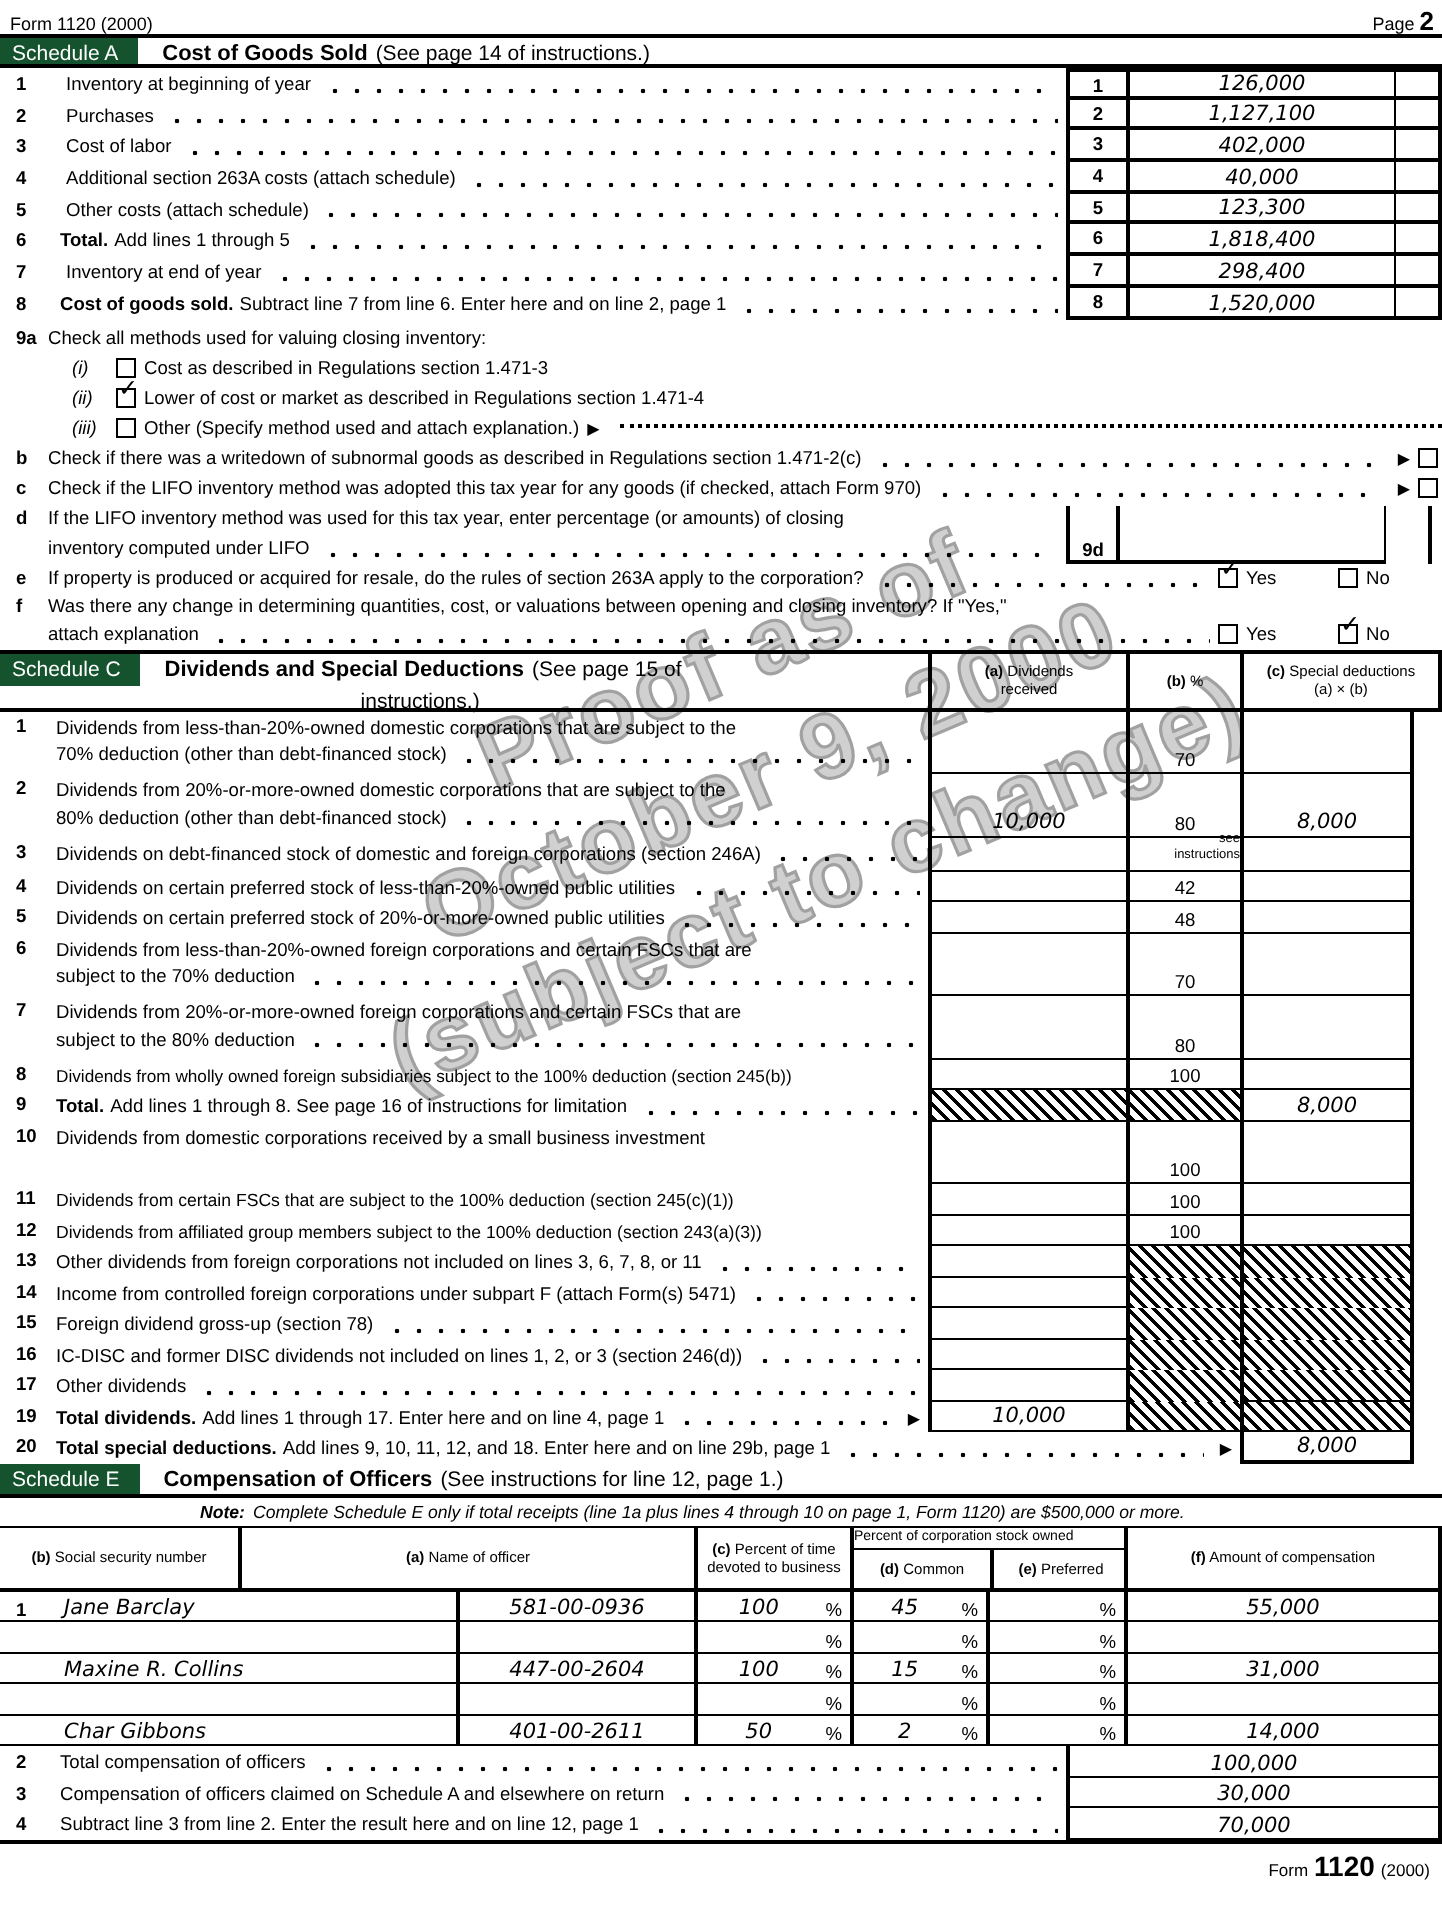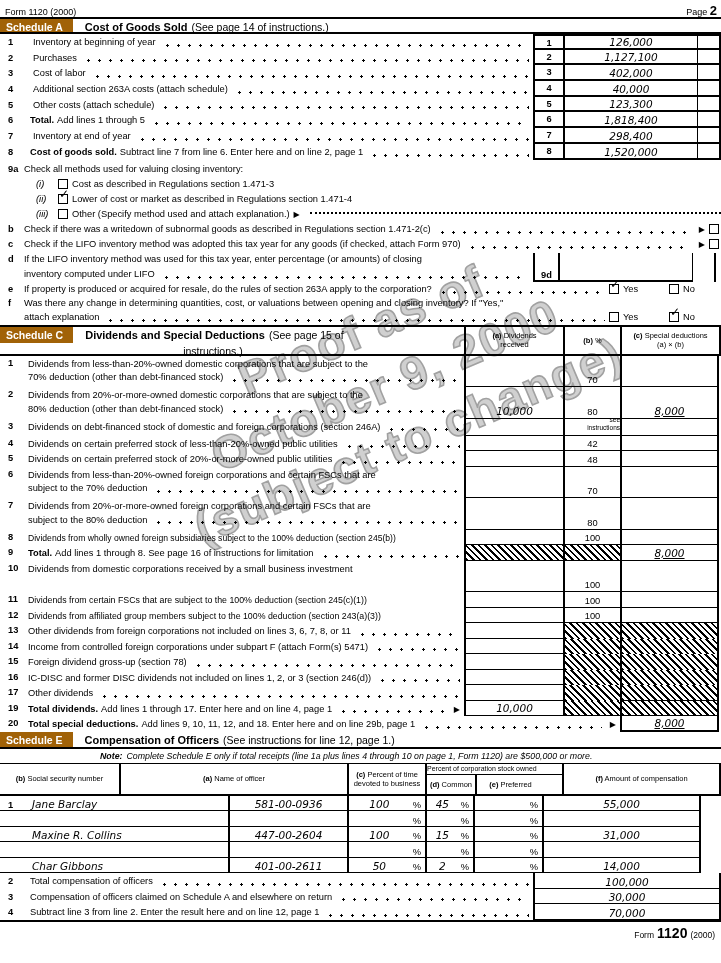--- a/index.html
+++ b/index.html
@@ -16,21 +16,21 @@
 
   .fillin { font-family:"DejaVu Sans", sans-serif; font-style:italic; font-size:10.5px; }
 
   
   .topbar { display:flex; justify-content:space-between; align-items:baseline;
             padding:3px 4px 1px 5px; font-size:9px; height:17px; }
   .pg-num { font-size:13px; font-weight:bold; }
 
   
   .schedbar { display:flex; align-items:stretch; border-top:2px solid #000; border-bottom:2.5px solid #000; height:17px; }
-  .sched-label { background:#a16207; color:#fff; font-weight:bold; font-size:10.5px;
+  .sched-label { background:#14532d; color:#fff; font-weight:normal; font-size:10.5px;
                  padding:1px 10px 0 6px; line-height:15px; white-space:nowrap; }
   .sched-title { font-weight:bold; font-size:11px; margin-left:12px; line-height:16px; white-space:nowrap; }
   .sched-see { font-size:10.5px; font-weight:normal; margin-left:4px; line-height:16px; white-space:nowrap; }
 
   
   .a-row { display:flex; height:15.7px; }
   .a-left { width:533px; display:flex; align-items:center; padding-left:8px; }
   .a-num { width:22px; font-weight:bold; }
   .bt { border-top:2px solid #000; }
   .a-numbox { width:30px; border-left:2px solid #000; border-bottom:2px solid #000;
@@ -71,36 +71,36 @@
           display:flex; flex-direction:column; justify-content:center; }
   .cw-a { width:99px; } .cw-b { width:57px; } .cw-c { width:101px; border-right:2px solid #000; }
   .c-row { display:flex; }
   .h32 { height:31.5px; } .h15 { height:15.5px; }
   .c-num { width:28px; font-weight:bold; padding-left:8px; padding-top:2px; }
   .c-desc { width:436px; display:flex; flex-direction:column; justify-content:flex-start; padding-top:2px; line-height:13.5px; }
   .c-desc.single { justify-content:flex-start; }
   .c-line { display:flex; align-items:flex-end; }
   .c-cell { display:flex; align-items:flex-end; justify-content:center; padding-bottom:1px;
             border-left:2px solid #000; border-bottom:1.5px solid #000; }
-  .c-a { width:99px; } .c-b { width:57px; } .c-c { width:99px; border-right:2px solid #000;text-decoration:underline; }
+  .c-a { width:99px; } .c-b { width:57px; } .c-c { width:87px; border-right:2px solid #000; }
   .nb { border-bottom:none; }
   .hatch { background:repeating-linear-gradient(45deg,#000 0 1.8px,#fff 1.8px 4.6px); }
   .tiny { font-size:6.5px; line-height:6.5px; text-align:center; padding-bottom:2px; }
   .c-desc.wide { width:592px; }
   .schedC { border-bottom:0; }
 
   
   .note { font-size:8.8px; padding:2px 0 2px 100px; font-style:italic; }
   .note b { font-style:italic; margin-right:4px; }
   .e-head { display:flex; height:33px; border-bottom:2px solid #000; border-top:1.5px solid #000; }
   .e-hc { border-left:2px solid #000; font-size:7.5px; text-align:center; line-height:9px;
           display:flex; flex-direction:column; justify-content:center; }
   .e-hc:first-child { border-left:none; }
   .ew-name { width:228px; } .ew-ssn { width:119px; } .ew-time { width:78px; }
-  .ew-com { width:48px; } .ew-pref { width:69px; } .ew-amt { width:159px; border-right:2px solid #000; }
+  .ew-com { width:68px; } .ew-pref { width:69px; } .ew-amt { width:159px; border-right:2px solid #000; }
   .e-stock { display:flex; flex-direction:column; width:137px; border-left:2px solid #000; }
   .e-stock-top { font-size:7px; line-height:8px; border-bottom:1.5px solid #000; padding:1px 0; }
   .e-stock-bot { display:flex; flex:1; }
   .e-stock-bot .e-hc { flex:none; }
   .e-stock-bot .ew-com { border-left:none; }
   .e-row { display:flex; height:15.6px; }
   .e-cell { border-left:2px solid #000; border-bottom:1.5px solid #000; display:flex; align-items:flex-end; }
   .e-cell:first-child { border-left:none; }
   .e-name { padding-left:8px; } .e-name b { width:24px; }
   .e-center { justify-content:center; }

